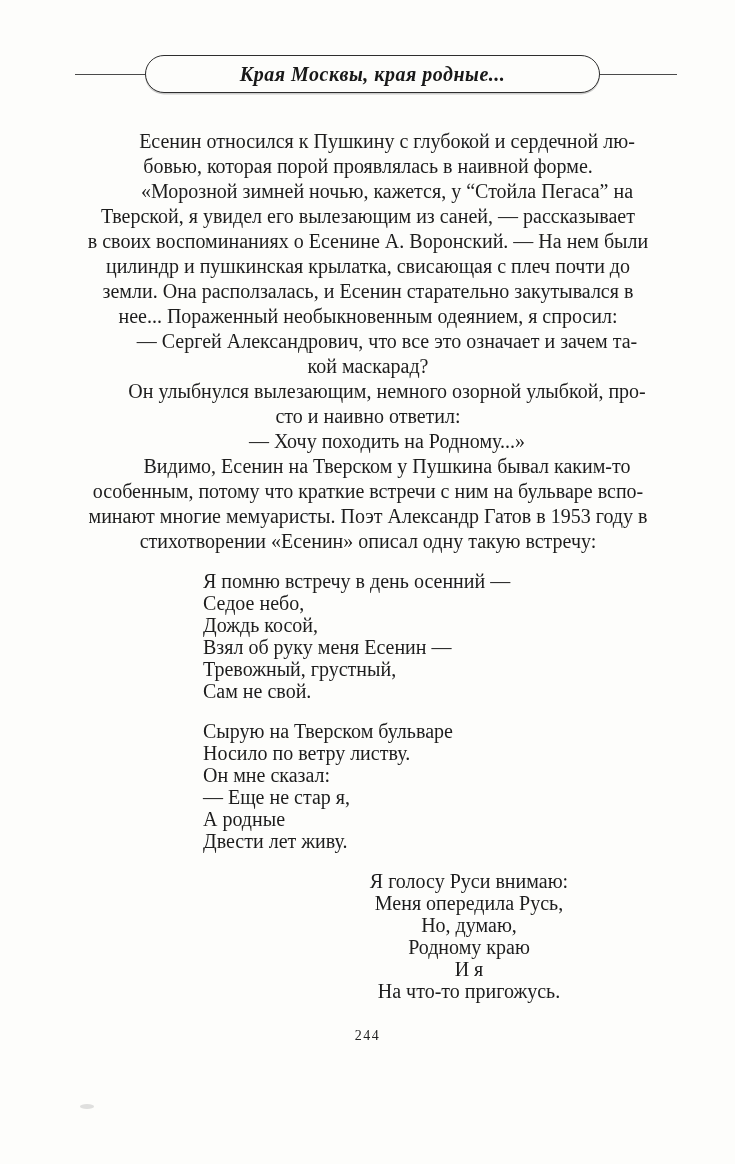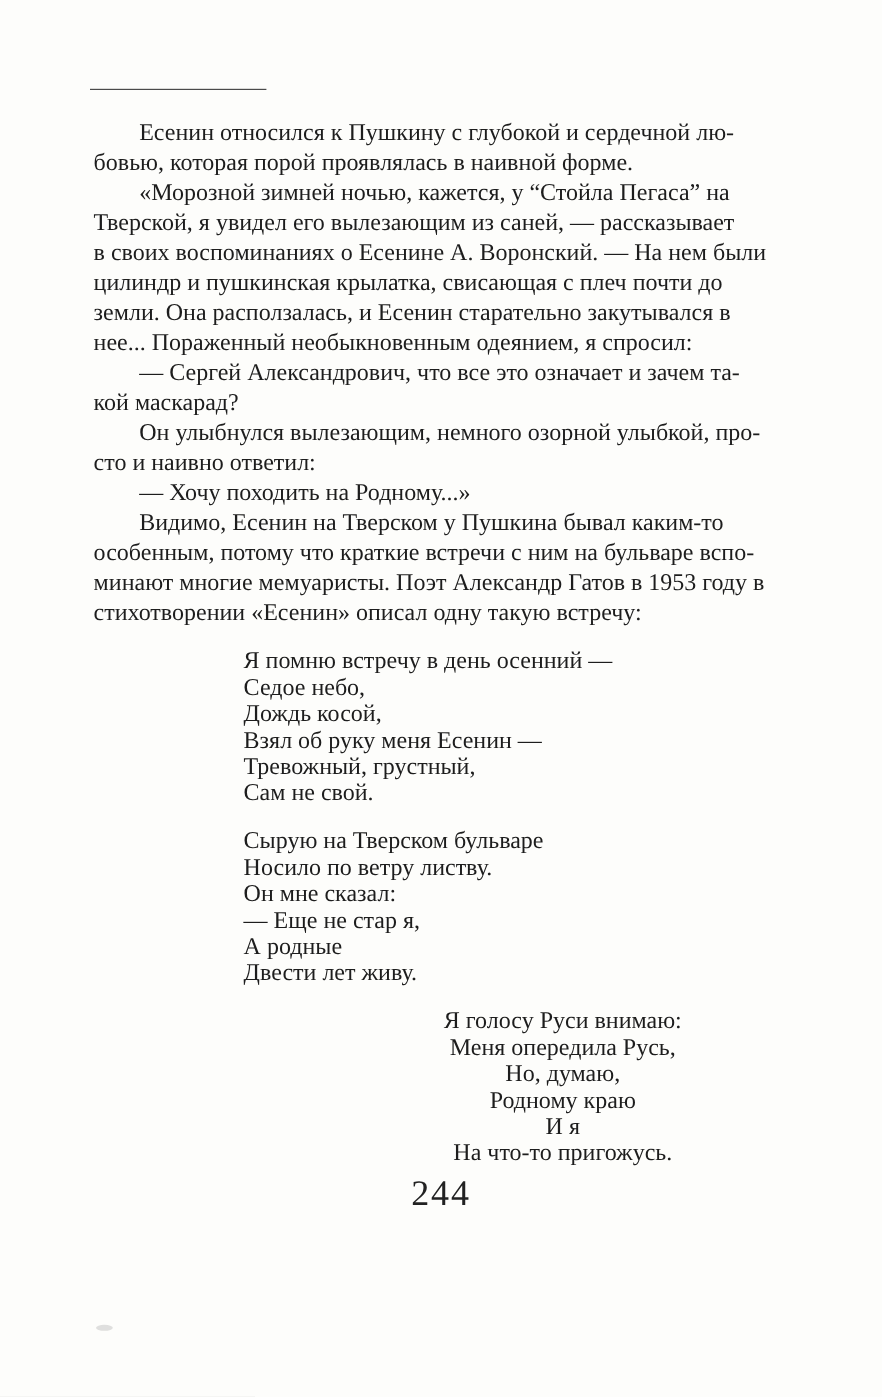--- a/index.html
+++ b/index.html
@@ -46,46 +46,47 @@
   .pill-title {
     font-style: italic;
     font-weight: bold;
     font-size: 20px;
     letter-spacing: 0.5px;
     color: #191919;
     white-space: nowrap;
   }
   
   .body-text {
-    margin: 6px 77px 0 78px;
+    margin: 36px 77px 0 78px;
     font-size: 20px;
     line-height: 25px;
+    text-align: center;
   }
   .body-text p {
     margin: 0;
     padding: 0;
     text-indent: 38px;
     white-space: pre-line;
   }
   
   .poem {
     margin: 10px 0 0 203px;
     font-size: 20px;
     line-height: 22px;
   }
   .stanza {
     margin: 16px 0 18px 0;
     white-space: pre-line;
   }
   .stanza:last-child { margin-bottom: 0; text-align: center; }
   
   .page-number {
-    margin-top: 6px;
+    margin-top: 26px;
     text-align: center;
-    font-size: 30px;
+    font-size: 14px;
     letter-spacing: 1.5px;
     color: #222;
   }
   
   .scan-artifact {
     position: absolute;
     left: 80px;
     top: 1104px;
     width: 14px;
     height: 5px;
@@ -93,20 +94,23 @@
     background: rgba(120,120,120,0.22);
   }
 </style>
 </head>
 <body>
 
 <div class="page">
 
   <div class="running-head">
     <span class="rule rule-left"></span>
+    <div class="pill">
+      <span class="pill-title">Края Москвы, края родные...</span>
+    </div>
     <span class="rule rule-right"></span>
   </div>
 
   <div class="body-text">
     <p>Есенин относился к Пушкину с глубокой и сердечной лю-
 бовью, которая порой проявлялась в наивной форме.</p>
     <p>«Морозной зимней ночью, кажется, у “Стойла Пегаса” на
 Тверской, я увидел его вылезающим из саней, — рассказывает
 в своих воспоминаниях о Есенине А. Воронский. — На нем были
 цилиндр и пушкинская крылатка, свисающая с плеч почти до

